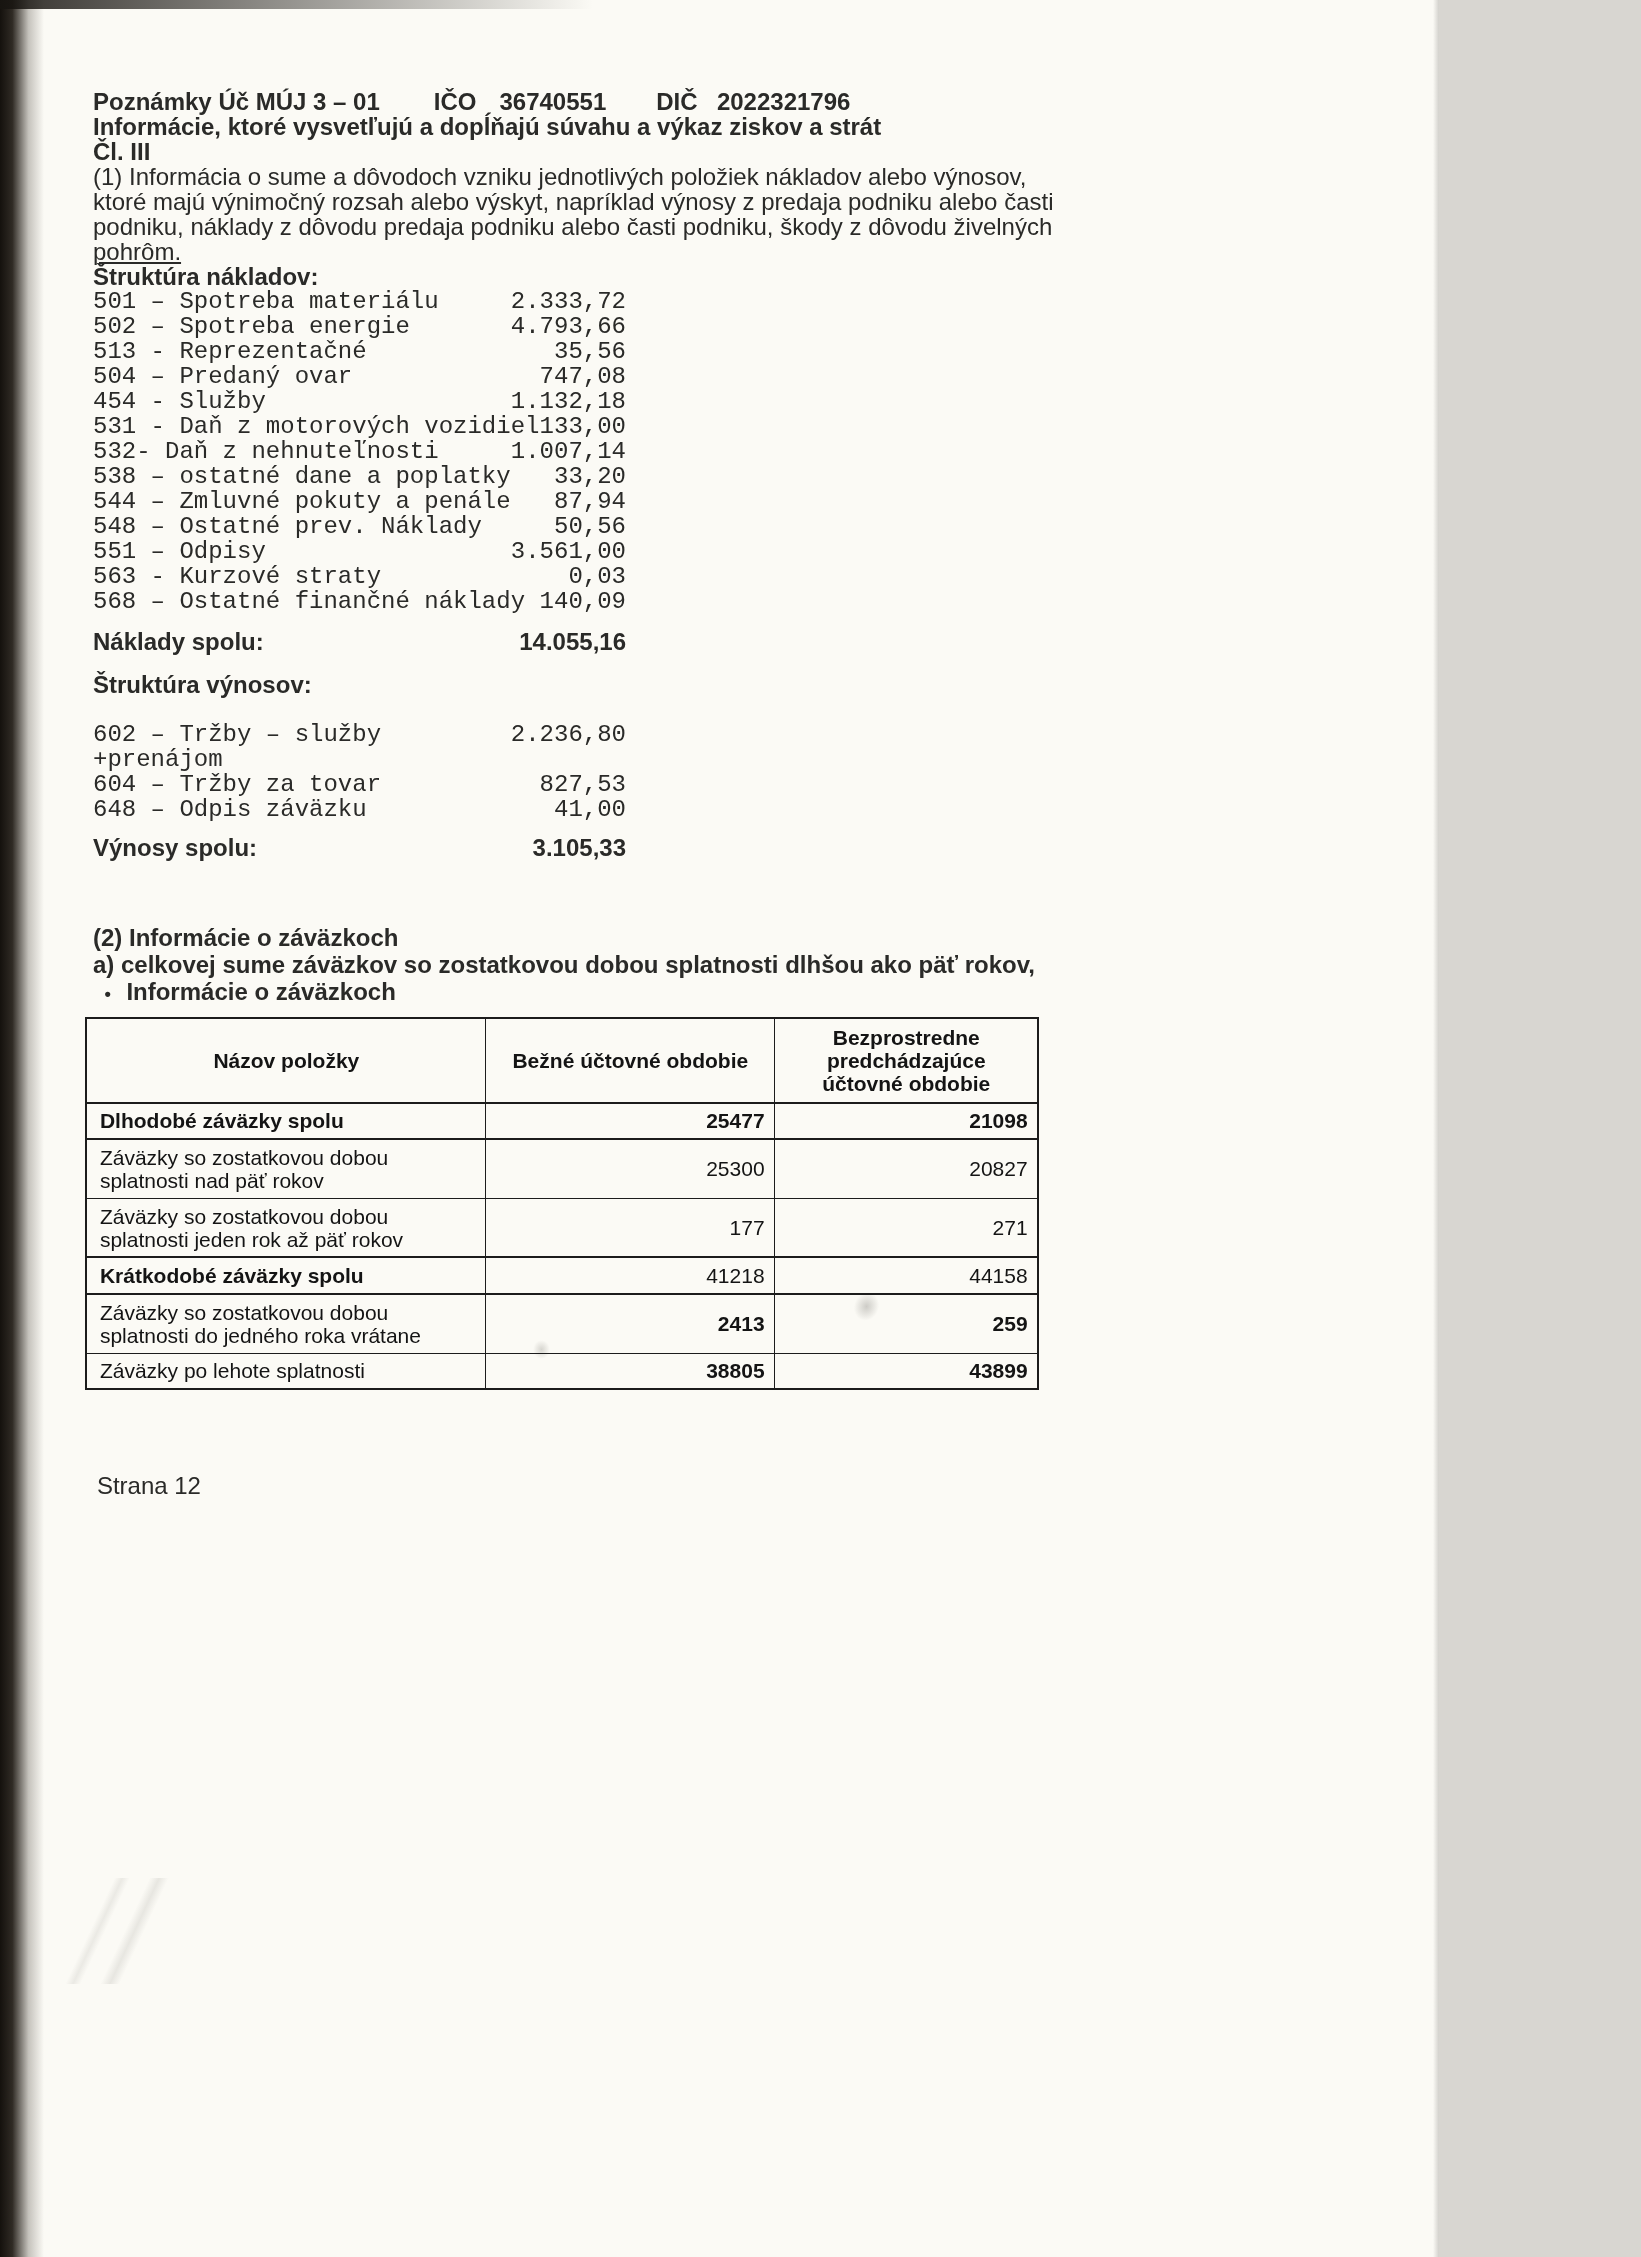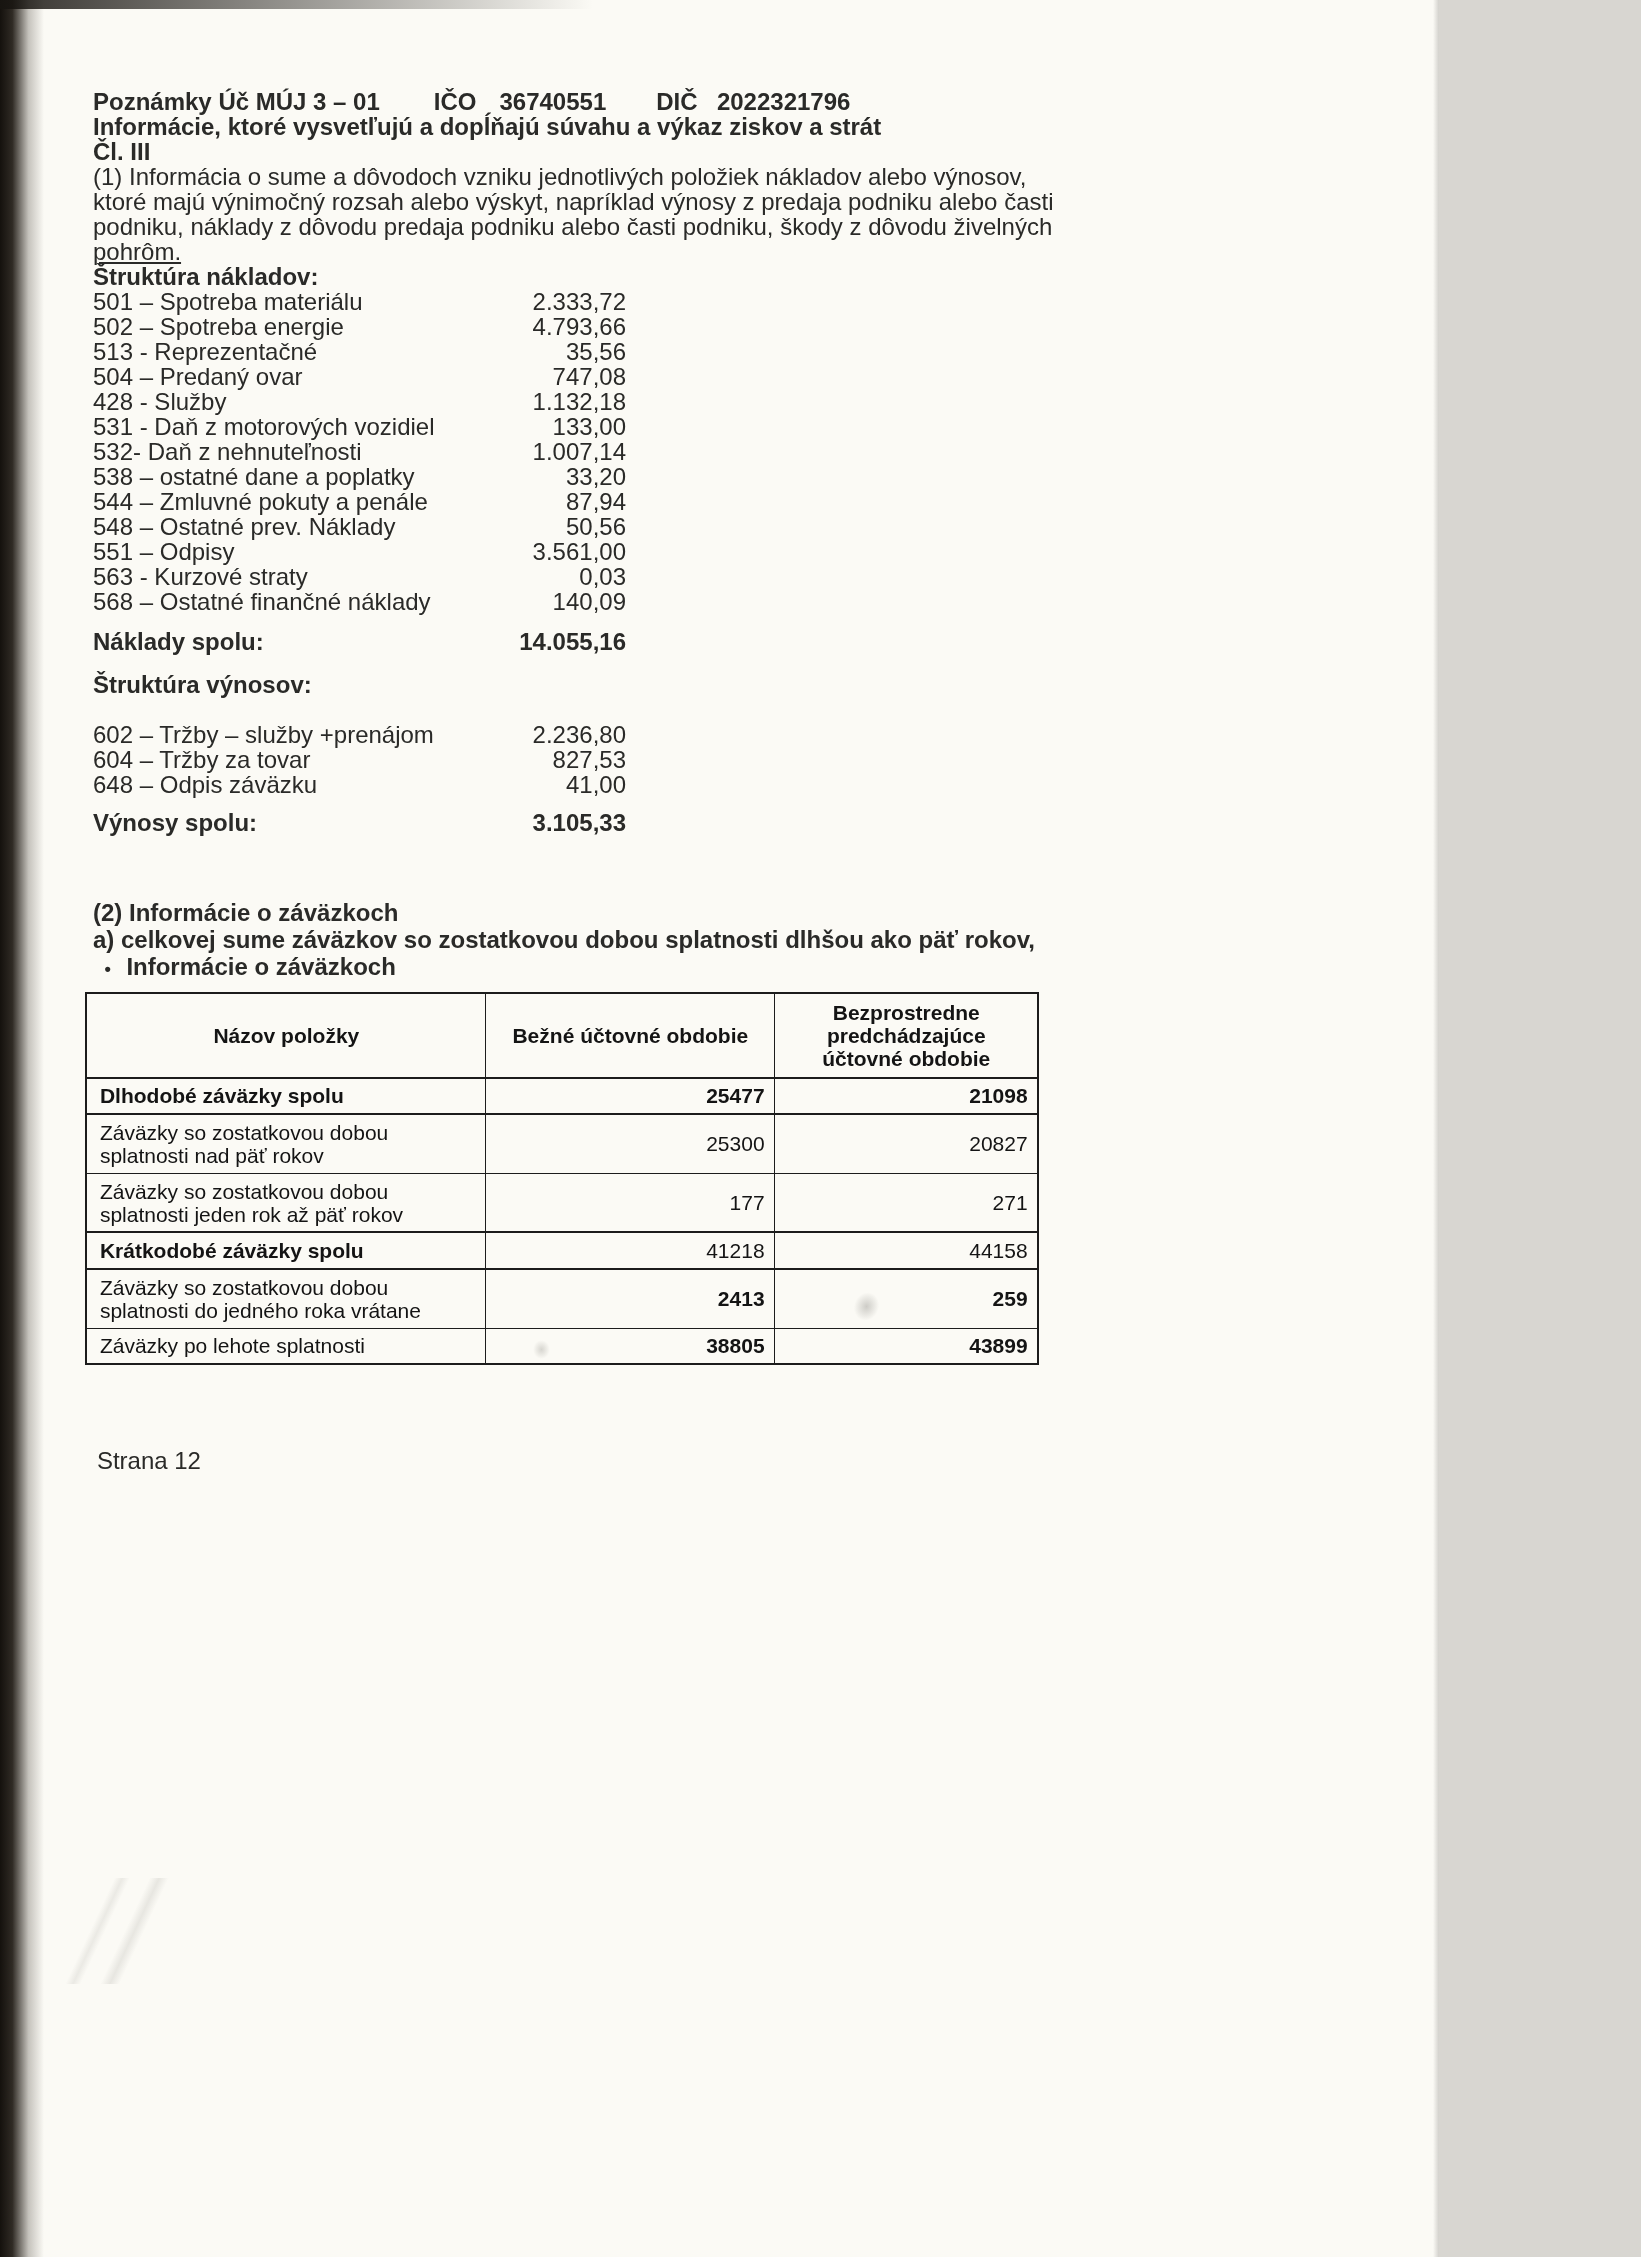--- a/index.html
+++ b/index.html
@@ -53,21 +53,21 @@
   .ul { text-decoration: underline; }
 
   .doc-header { white-space: nowrap; }
   .doc-header .sp-a { margin-left: 54px; }
   .doc-header .sp-b { margin-left: 23px; }
   .doc-header .sp-c { margin-left: 50px; }
   .doc-header .sp-d { margin-left: 19.3px; }
 
   .intro { width: 973px; }
 
-  .item-list { margin-top: 0; }
+  .item-list { margin-top: 0; font-family: Liberation Mono, monospace; }
   .item-row { display: flex; width: 533px; line-height: 25px; }
   .item-row .val { margin-left: auto; text-align: right; }
 
   .total-row { display: flex; width: 533px; font-weight: bold; }
   .total-row .val { margin-left: auto; text-align: right; }
   .total-costs { margin-top: 15.4px; }
   .rev-heading { margin-top: 17.4px; }
   .rev-list { margin-top: 25px; }
   .total-revs { margin-top: 13.5px; }
 
@@ -137,21 +137,21 @@
         </div>
       <div class="item-row">
           <span>513 - Reprezentačné</span>
           <span class="val">35,56</span>
         </div>
       <div class="item-row">
           <span>504 – Predaný ovar</span>
           <span class="val">747,08</span>
         </div>
       <div class="item-row">
-          <span>428 - Služby</span>
+          <span>454 - Služby</span>
           <span class="val">1.132,18</span>
         </div>
       <div class="item-row">
           <span>531 - Daň z motorových vozidiel</span>
           <span class="val">133,00</span>
         </div>
       <div class="item-row">
           <span>532- Daň z nehnuteľnosti</span>
           <span class="val">1.007,14</span>
         </div>

